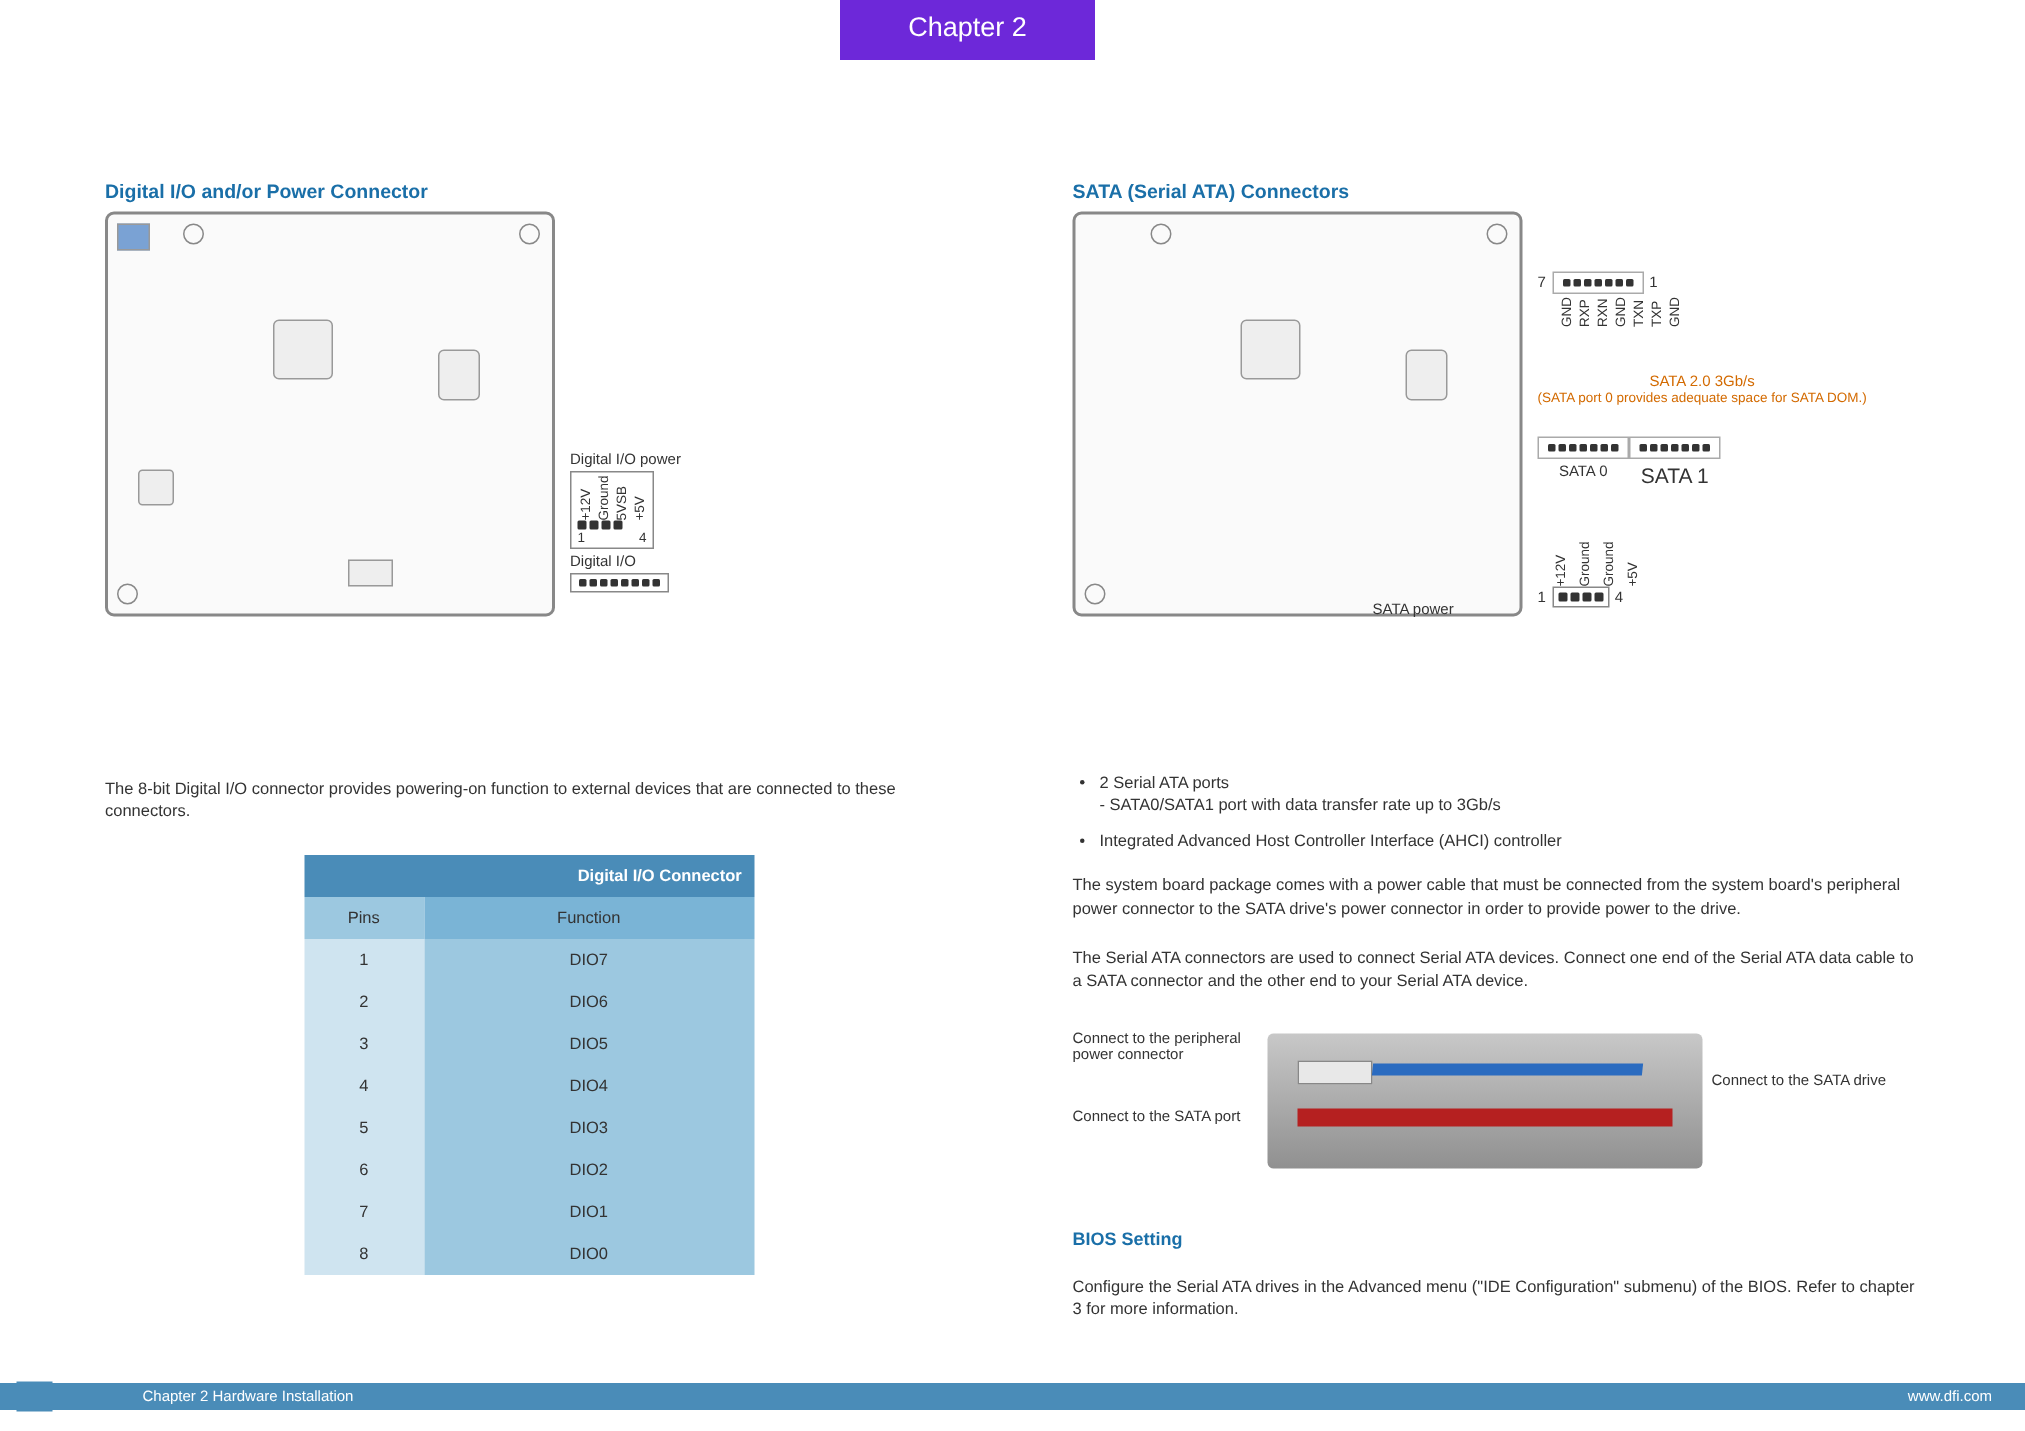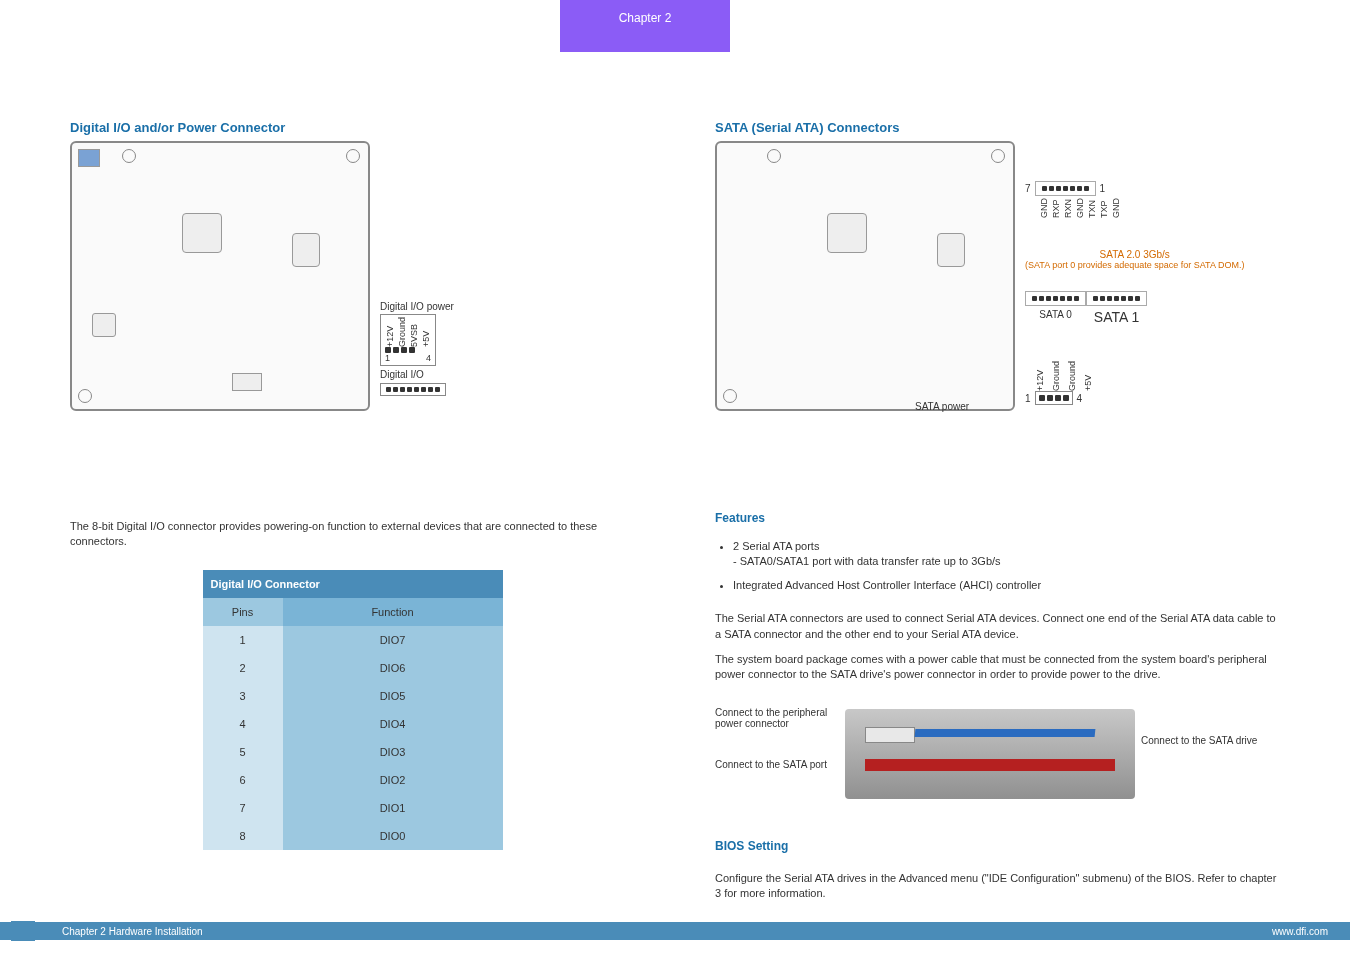--- a/index.html
+++ b/index.html
@@ -1,40 +1,40 @@
 <!DOCTYPE html>
 <html><head>
 <meta charset="utf-8">
 <style>
   * { box-sizing: border-box; margin: 0; padding: 0; }
   body { font-family: Arial, sans-serif; font-size: 11px; color: #333; width: 1350px; height: 954px; background: #fff; position: relative; }
-  .chapter-tab { position: absolute; top: 0; left: 560px; width: 170px; height: 52px; background: #8b5cf6; color: #fff; text-align: center; line-height: 36px; font-size: 12px; font-weight: 500; }
+  .chapter-tab { position: absolute; top: 0; left: 560px; width: 170px; height: 40px; background: #6d28d9; color: #fff; text-align: center; line-height: 36px; font-size: 18px; font-weight: 500; }
   .content { display: flex; padding: 120px 70px 20px 70px; gap: 80px; }
   .col { flex: 1; max-width: 570px; }
   .section-title { color: #1a6fa8; font-size: 13px; font-weight: bold; margin-bottom: 6px; }
   .board { border: 2px solid #888; border-radius: 6px; width: 300px; height: 270px; position: relative; background: #fafafa; display: inline-block; }
   .chip { position: absolute; border: 1px solid #999; background: #eee; }
   .screw { position: absolute; width: 14px; height: 14px; border: 1px solid #888; border-radius: 50%; }
   .pin-row { display: flex; gap: 2px; }
   .pin { width: 6px; height: 6px; background: #333; border-radius: 1px; }
   .pin.small { width: 5px; height: 5px; }
   .callout-box { border: 1px solid #aaa; padding: 4px 6px; display: inline-block; }
   .label-v { writing-mode: vertical-rl; transform: rotate(180deg); font-size: 9px; }
   .desc { margin-top: 18px; font-size: 11px; line-height: 1.4; }
   table { width: 300px; border-collapse: collapse; margin: 20px auto 0 auto; }
-  th { background: #4a8cb8; color: #fff; padding: 8px; font-size: 11px; font-weight: bold; text-align: left; }
+  th { background: #4a8cb8; color: #fff; padding: 8px; font-size: 11px; font-weight: bold; text-align: right; }
   td { padding: 8px; text-align: center; font-size: 11px; }
   td.pin-col { background: #cfe4f0; width: 80px; }
   td.func-col { background: #9cc8e0; }
   tr.header td.pin-col { background: #9cc8e0; }
   .sata-label { color: #d36a00; font-size: 10px; }
   ul.feat { margin: 14px 0; padding-left: 18px; }
   ul.feat li { margin-bottom: 8px; font-size: 11px; line-height: 1.4; }
   .bios-title { color: #1a6fa8; font-size: 12px; font-weight: bold; margin: 30px 0 18px 0; }
-  .footer { position: absolute; bottom: 14px; left: 0; right: 0; height: 18px; background: #4a8cb8; display: flex; justify-content: space-between; align-items: center; padding: 0 22px 0 62px; color: #fff; font-size: 10px; }
+  .footer { position: absolute; bottom: 14px; left: 0; right: 0; height: 18px; background: #4a8cb8; display: flex; justify-content: space-between; align-items: center; padding: 0 22px 0 95px; color: #fff; font-size: 10px; }
   .page-num { position: absolute; left: 10px; bottom: 12px; background: #4a8cb8; color: #fff; width: 26px; height: 22px; text-align: center; line-height: 22px; font-size: 11px; border: 1px solid #fff; }
   .image-box { width: 290px; height: 90px; background: linear-gradient(to bottom, #c8c8c8, #909090); border-radius: 4px; position: relative; margin: 10px auto; }
   .conn-peri { position: absolute; left: 20px; top: 18px; width: 50px; height: 16px; background: #e8e8e8; border: 1px solid #888; }
   .cable-red { position: absolute; left: 20px; top: 50px; width: 250px; height: 12px; background: #b52020; }
   .cable-blue { position: absolute; left: 70px; top: 20px; width: 180px; height: 8px; background: #2a6bc0; transform: skewX(-6deg); }
   .img-label { position: absolute; font-size: 10px; }
   .diagram-area { position: relative; height: 360px; }
   .right-callouts { position: absolute; left: 310px; top: 0; width: 260px; height: 360px; }
 </style>
 </head>
@@ -238,31 +238,30 @@
                   <div class="pin"></div>
                   <div class="pin"></div>
                 </div>
               </div>
             <span style="font-size:10px;">4</span>
           </div>
         </div>
       </div>
     </div>
 
-    <div class="section-title" style="margin-top:10px; font-size:12px;">Features</div>
     <ul class="feat">
       <li>
         <span>2 Serial ATA ports</span><br>
         <span style="margin-left:0;">- SATA0/SATA1 port with data transfer rate up to 3Gb/s</span>
       </li>
       <li>Integrated Advanced Host Controller Interface (AHCI) controller</li>
     </ul>
 
+    <p class="desc" style="margin-top:10px;">The system board package comes with a power cable that must be connected from the system board's peripheral power connector to the SATA drive's power connector in order to provide power to the drive.</p>
     <p class="desc">The Serial ATA connectors are used to connect Serial ATA devices. Connect one end of the Serial ATA data cable to a SATA connector and the other end to your Serial ATA device.</p>
-    <p class="desc" style="margin-top:10px;">The system board package comes with a power cable that must be connected from the system board's peripheral power connector to the SATA drive's power connector in order to provide power to the drive.</p>
 
     <div style="position:relative; margin-top:16px; height:110px;">
       <div class="img-label" style="left:0; top:8px; width:120px;">Connect to the peripheral power connector</div>
       <div class="img-label" style="left:0; top:60px; width:120px;">Connect to the SATA port</div>
       <div class="image-box" style="position:absolute; left:130px; top:0;">
         <div class="conn-peri"></div>
         <div class="cable-blue"></div>
         <div class="cable-red"></div>
       </div>
       <div class="img-label" style="left:426px; top:36px; width:130px;">Connect to the SATA drive</div>

